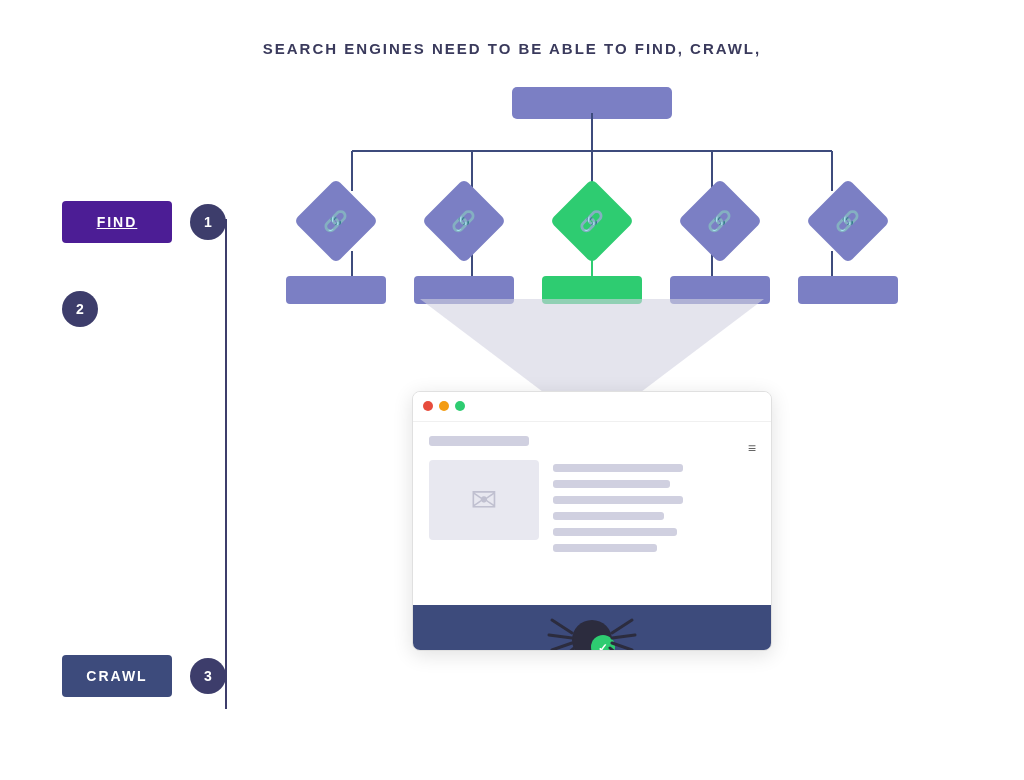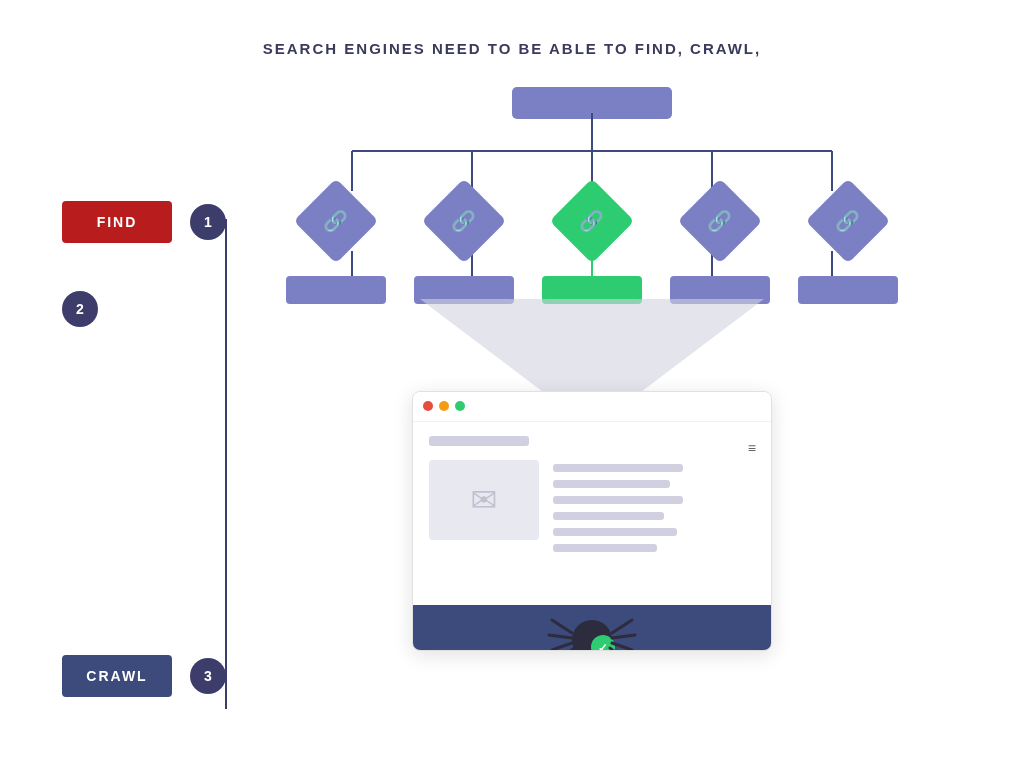--- a/index.html
+++ b/index.html
@@ -64,21 +64,21 @@
       height: 42px;
       display: flex;
       align-items: center;
       justify-content: center;
       font-size: 14px;
       font-weight: 800;
       letter-spacing: 2px;
       color: #fff;
       border-radius: 4px;
     }
-    .label-find { background: #b91c1c; }
+    .label-find { background: #4c1d95; text-decoration: underline; }
     .label-index { background: #7b7fc4; }
     .label-crawl { background: #3d4b7c; text-align: center; }
 
     .circle-num {
       width: 36px;
       height: 36px;
       border-radius: 50%;
       background: #3d3d6b;
       color: #fff;
       display: flex;

